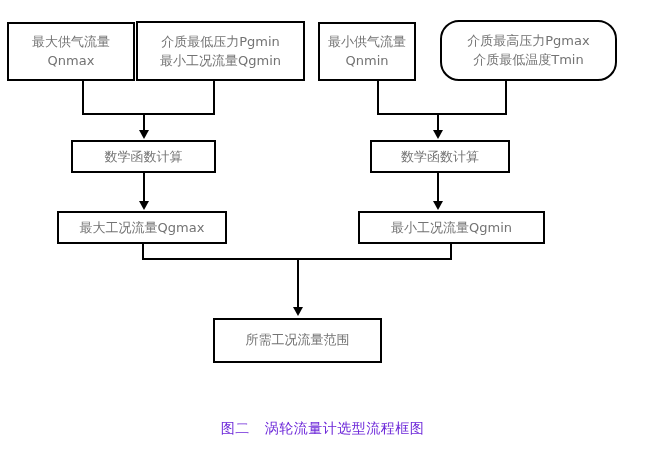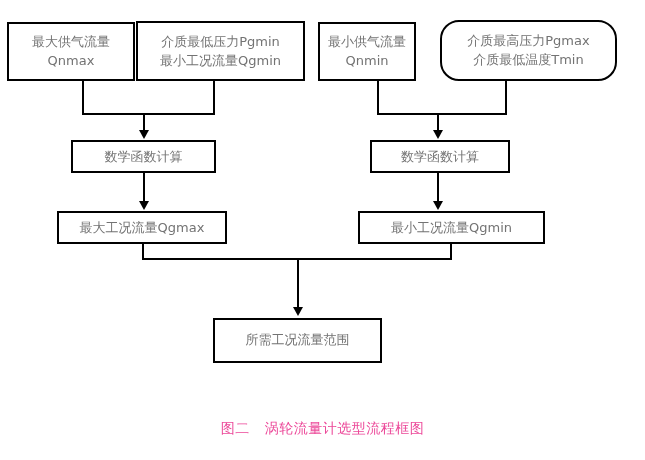--- a/index.html
+++ b/index.html
@@ -57,21 +57,21 @@
     border-right: 5px solid transparent;
     border-top: 9px solid #000000;
   }
   .caption {
     position: absolute;
     left: 0;
     width: 645px;
     text-align: center;
     font-size: 14px;
     letter-spacing: 0.5px;
-    color: #ec4899;
+    color: #6d28d9;
     white-space: pre;
   }
 </style>
 </head>
 <body>
 
 <div id="canvas">
 
   <div class="node two-line" style="left:7px; top:22px; width:128px; height:59px;">
     <span class="ln">最大供气流量</span>

